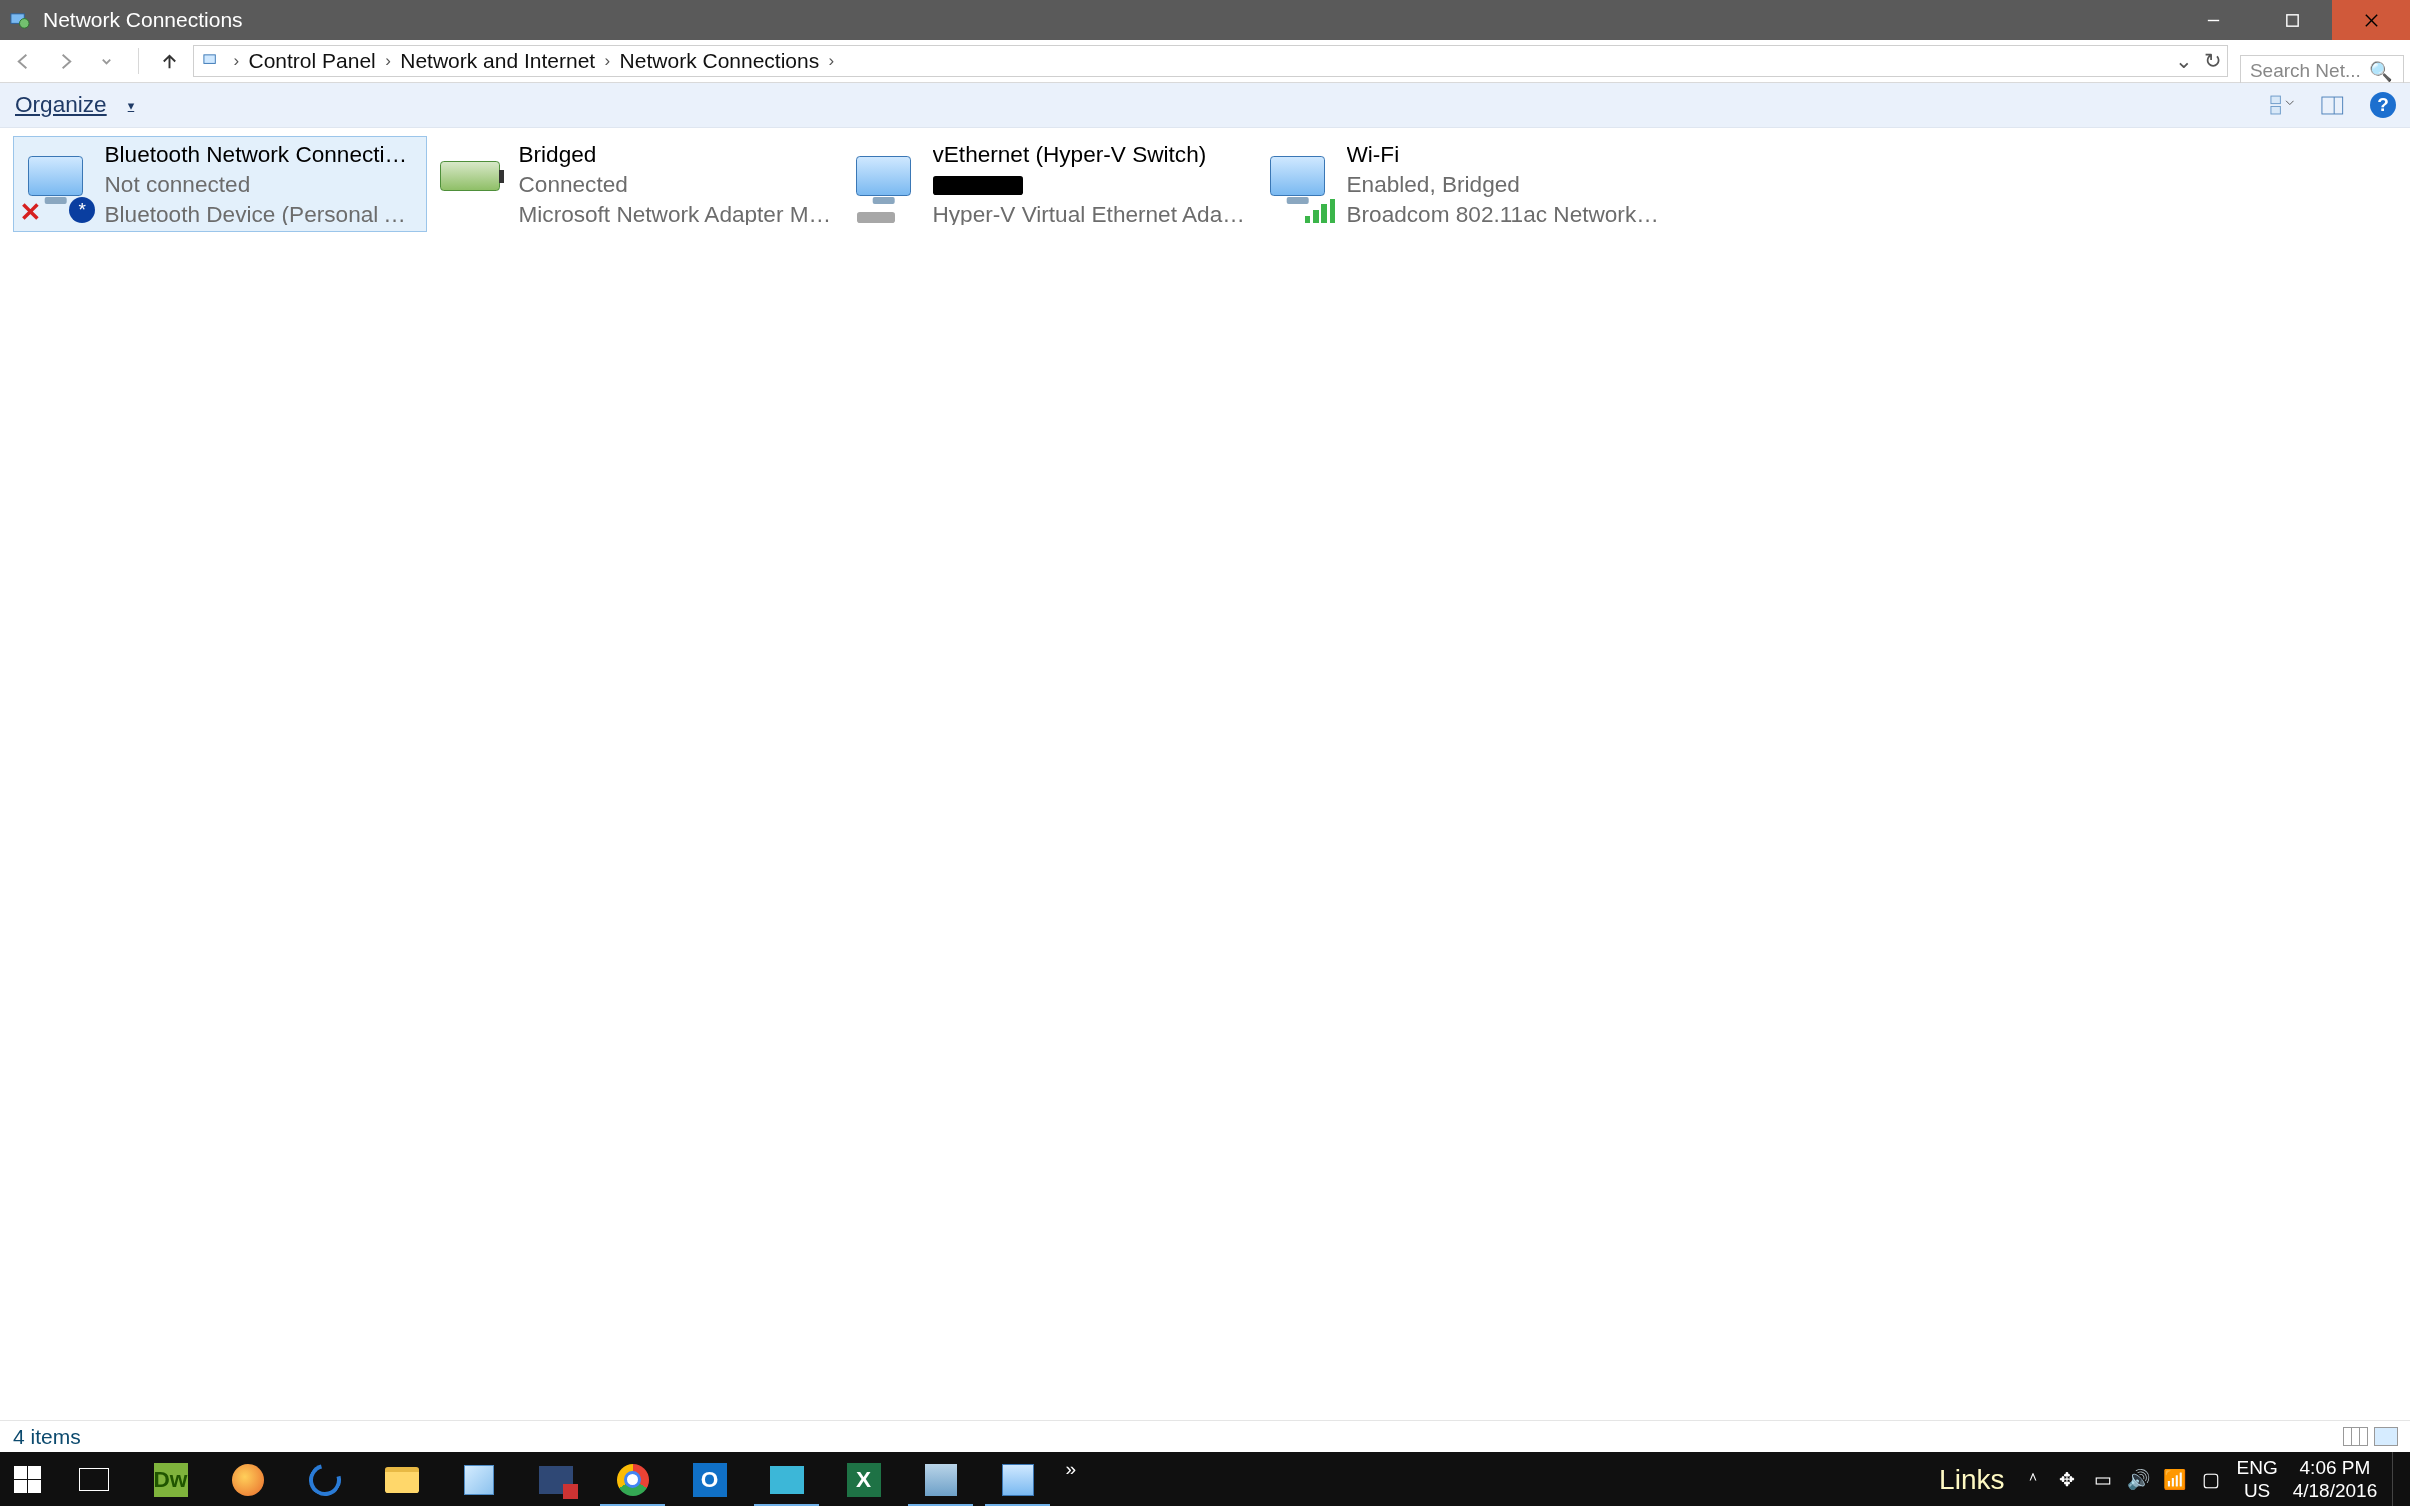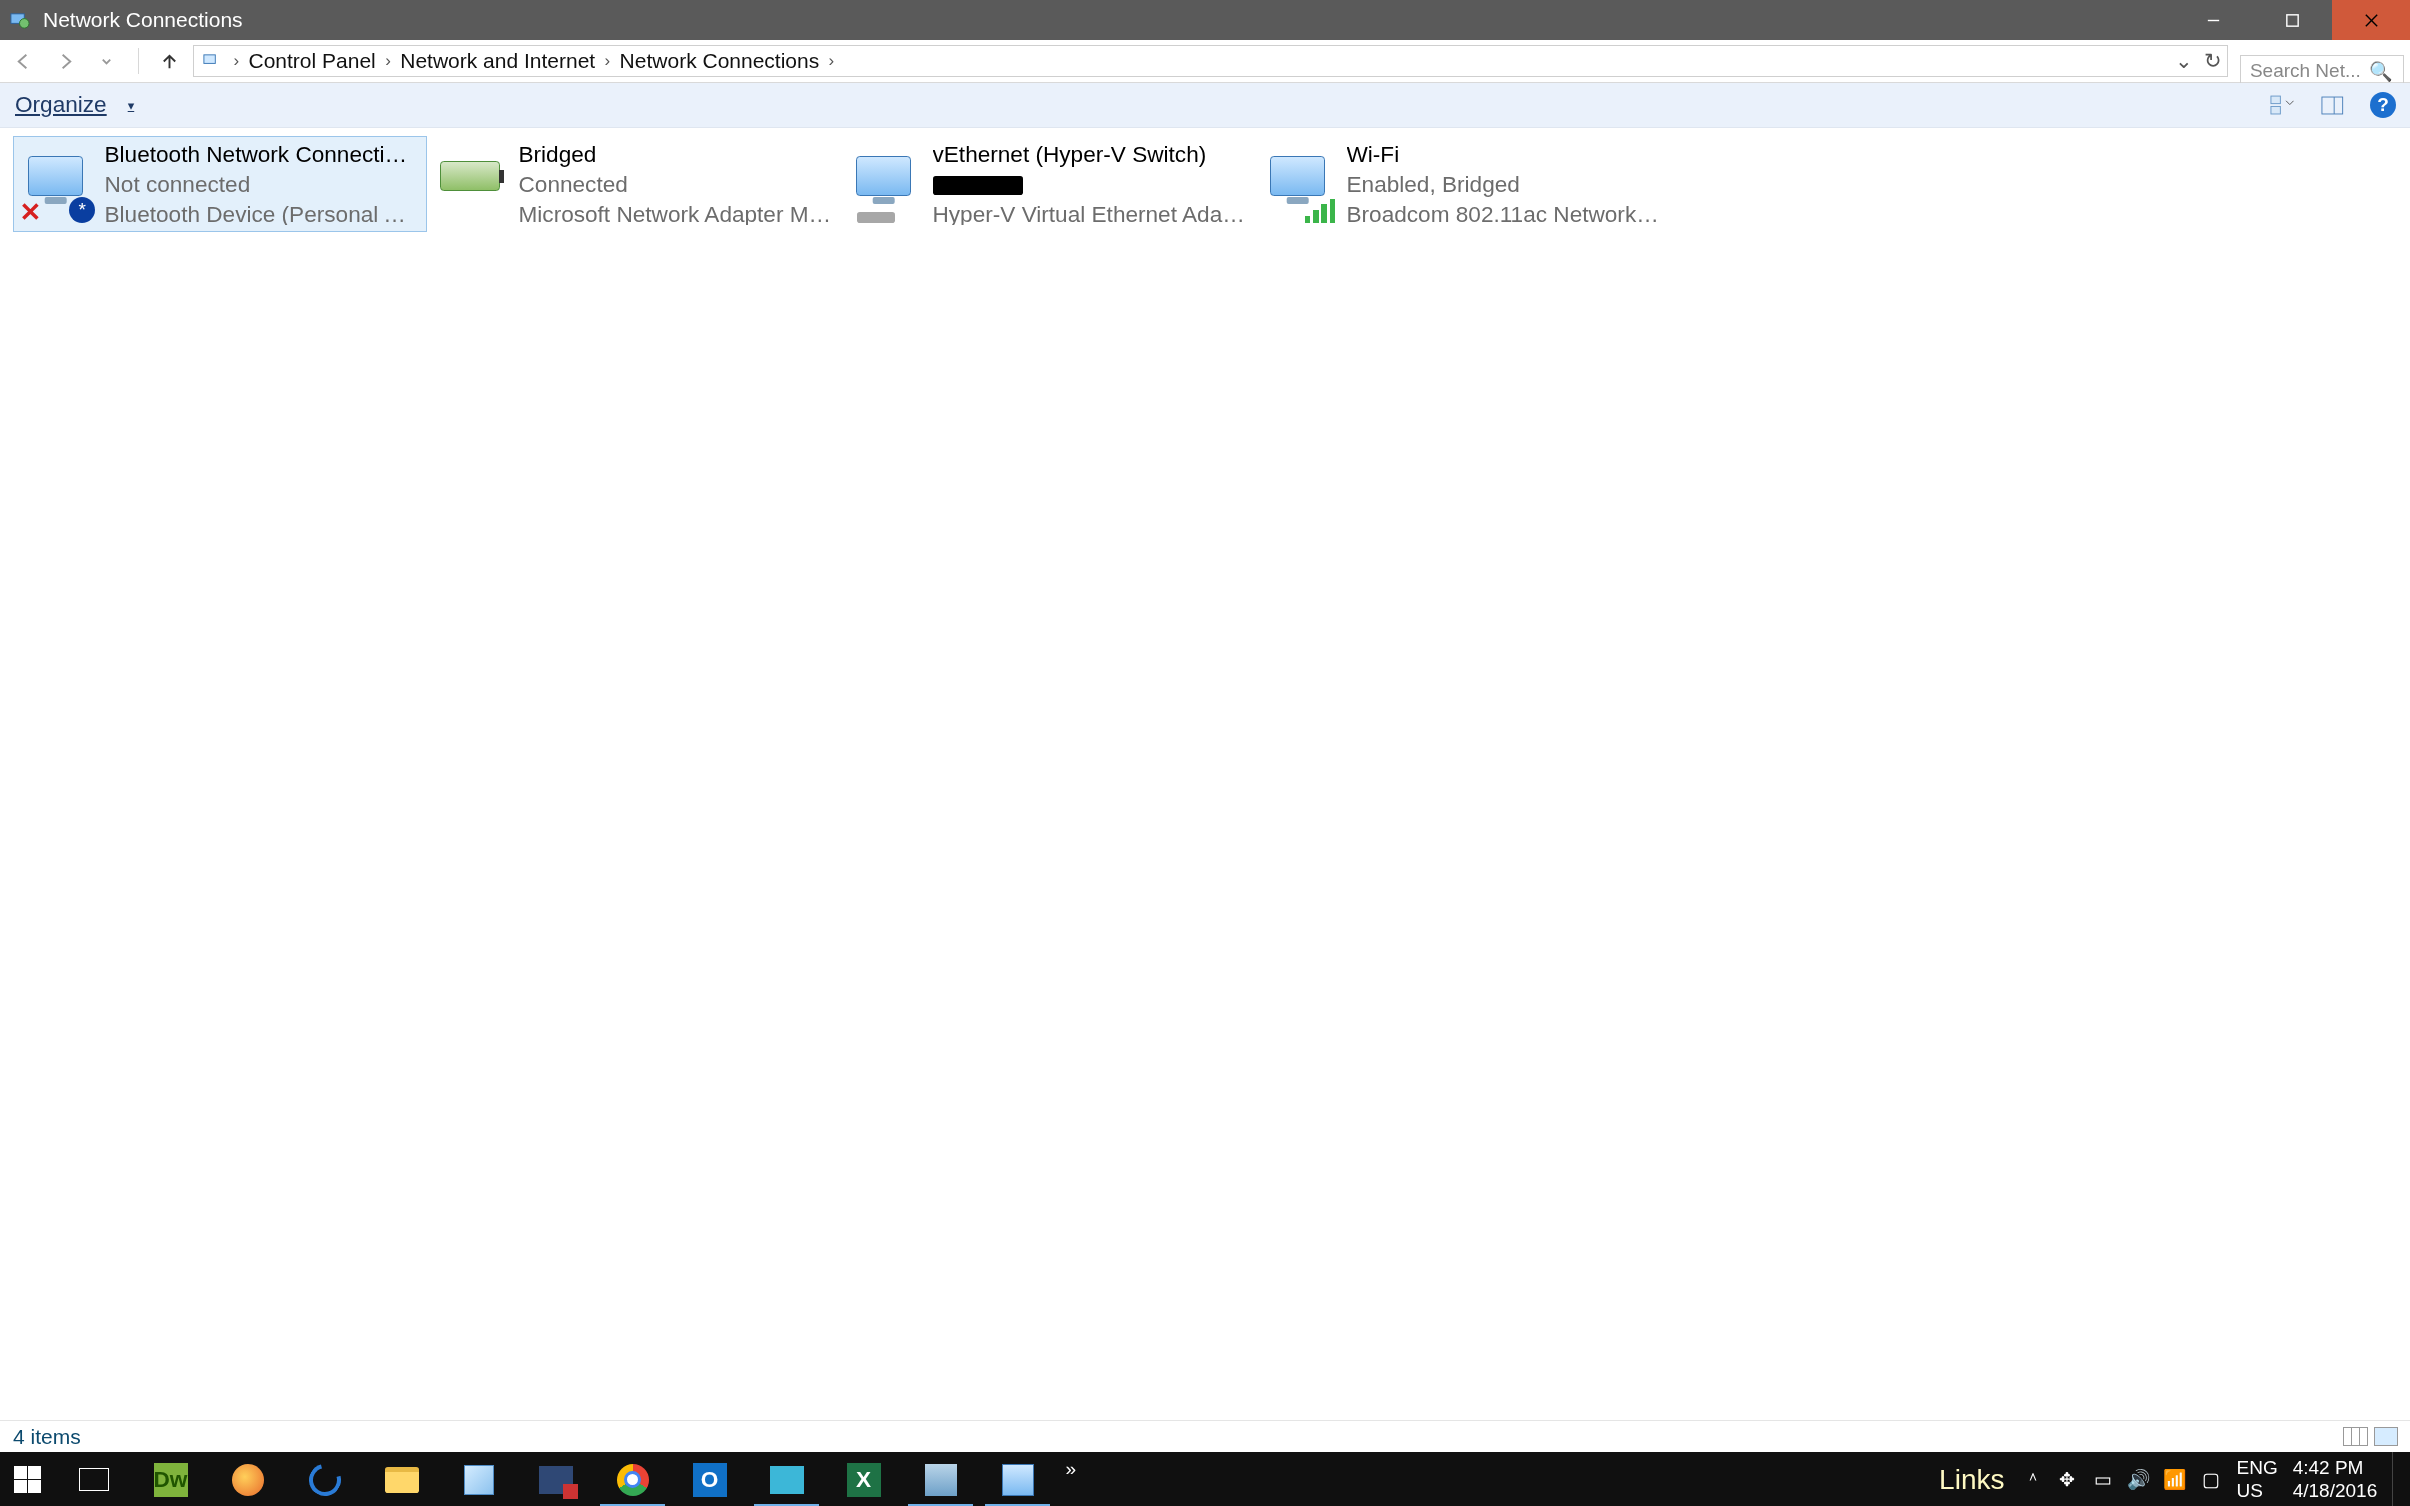--- a/index.html
+++ b/index.html
@@ -95,21 +95,21 @@
 .photo-ico{width:34px;height:28px;background:#3cb7d8;}
 .xl-ico{width:34px;height:34px;background:#1e7245;color:#fff;font-weight:700;display:flex;align-items:center;justify-content:center;}
 .srv-ico{width:32px;height:32px;background:linear-gradient(#b9d4e8,#6da0c8);}
 .net-ico{width:32px;height:32px;background:linear-gradient(#cfe8ff,#7ab9f1);border:0.9px solid #3a77b5;}
 .tv-ico{width:30px;height:22.6px;border:1.9px solid #fff;}
 
 .taskbar .overflow { color:#fff; padding:0 9.4px; font-size:19px; align-self:flex-start; margin-top:5.6px;}
 .taskbar .tray { margin-left:auto; display:flex; align-items:center; gap:15px; padding-right:7.5px; font-size:19px;}
 .taskbar .tray .links{ font-size:28px; color:#fef9c3; margin-right:5px;}
 .taskbar .tray .caret-up { font-size:17px;}
-.taskbar .tray .clock { text-align:left; line-height:22.6px; font-size:19px; color:#fff;}
+.taskbar .tray .clock { text-align:center; line-height:22.6px; font-size:19px; color:#fff;}
 .taskbar .showdesk { width:11.3px; height:55px; border-left:0.9px solid #444;}
 .tray-ico{width:21px;height:21px;display:flex;align-items:center;justify-content:center;}
 </style>
 </head>
 <body>
 
 <div class="screen">
 
   <div class="titlebar">
     <div class="icon">
@@ -333,21 +333,21 @@
       <span class="tray-ico">✥</span>
       <span class="tray-ico">▭</span>
       <span class="tray-ico">🔊</span>
       <span class="tray-ico">📶</span>
       <span class="tray-ico">▢</span>
       <div class="clock">
         <div>ENG</div>
         <div>US</div>
       </div>
       <div class="clock">
-        <div>4:42 PM</div>
+        <div>4:06 PM</div>
         <div>4/18/2016</div>
       </div>
       <div class="showdesk"></div>
     </div>
   </div>
 
 </div>
 
 
 </body></html>

